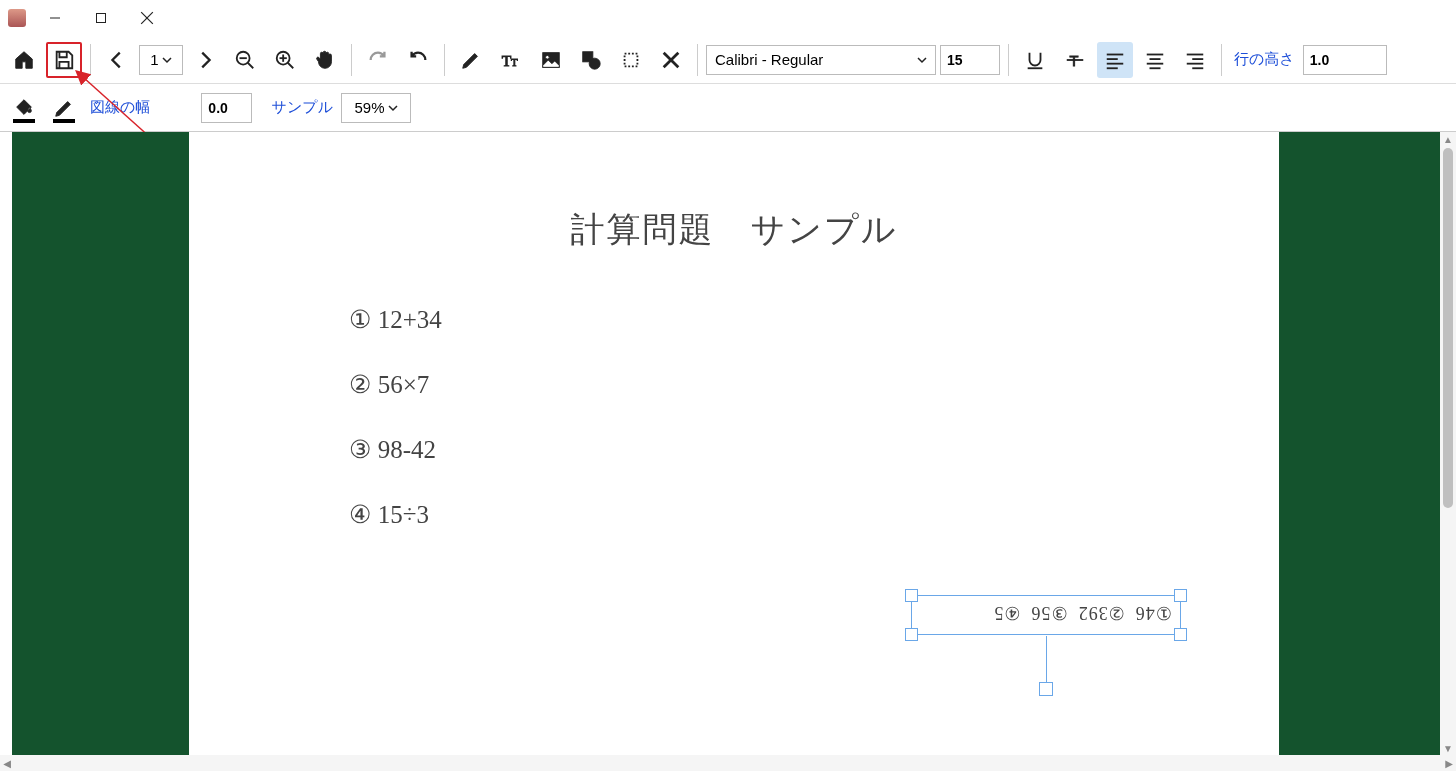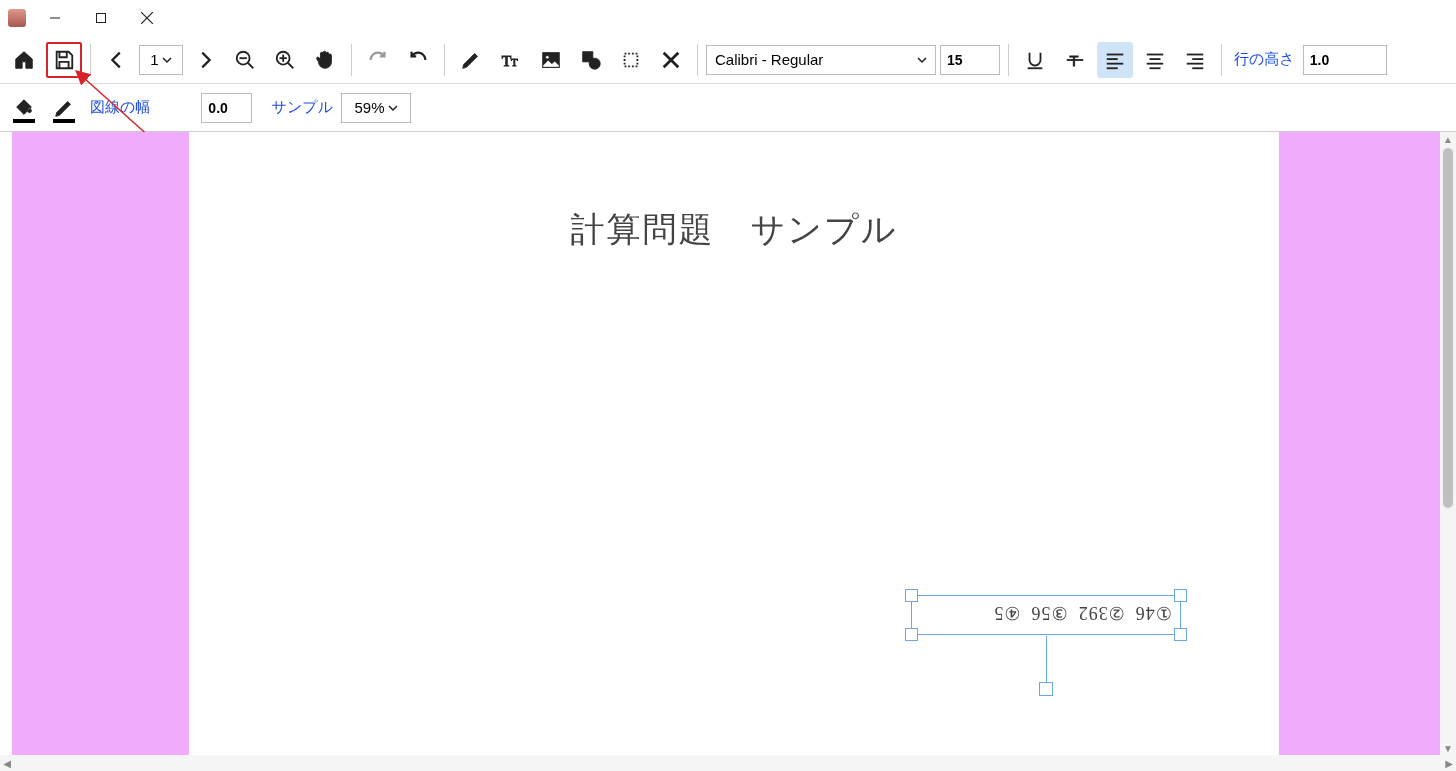--- a/index.html
+++ b/index.html
@@ -28,21 +28,21 @@
 .fontsize-input{ width:60px; font-size:15px;}
 .label{ font-size:15px; color:#1d4ed8; padding:0 4px;}
 .line-width-input{ width:51px; font-size:15px; padding:0 6px;margin-left:43px;}
 .opacity-select{ width:70px; height:30px; border:1px solid #bbb; display:flex; align-items:center; justify-content:center; gap:3px; font-size:15px; cursor:pointer;}
 .lineheight-input{ width:84px; font-size:15px;}
 .fill-tool{ position:relative; }
 .fill-tool .underline-bar{ position:absolute; bottom:2px; left:6px; right:6px; height:4px; background:#000;}
 .chev{ width:10px; height:10px; }
 
 
-.canvas-wrap{ position:relative; background:#f0abfc; height:calc(771px - 36px - 48px - 48px - 16px); display:flex; justify-content:center; overflow:hidden;margin-left:12px;}
+.canvas-wrap{ position:relative; background:#14532d; height:calc(771px - 36px - 48px - 48px - 16px); display:flex; justify-content:center; overflow:hidden;margin-left:12px;}
 .page{ background:#fff; width:1090px; height:100%; position:relative; font-family: "Yu Mincho","MS Mincho",serif; color:#444;}
 .doc-title{ position:absolute; top:75px; left:0; right:0; text-align:center; font-size:34px; letter-spacing:2px;}
 .problems{ position:absolute; top:175px; left:160px; font-size:25px; line-height:1;}
 .problems div{ margin-bottom:40px; font-family:"Yu Mincho",serif;}
 
 
 .selbox{ position:absolute; left:722px; top:463px; width:270px; height:40px; border:1px solid #6aa7e8;}
 .selbox .handle{ position:absolute; width:13px; height:13px; background:#fff; border:1px solid #6aa7e8;}
 .h-tl{top:-7px;left:-7px;} .h-tr{top:-7px;right:-7px;} .h-bl{bottom:-7px;left:-7px;} .h-br{bottom:-7px;right:-7px;}
 .rot-line{position:absolute; left:50%; top:40px; width:1px; height:48px; background:#6aa7e8;}
@@ -259,20 +259,26 @@
       <marker id="ah" markerWidth="10" markerHeight="10" refX="2" refY="5" orient="auto">
         <path d="M0 0 L10 5 L0 10 z" fill="#d8232a"></path>
       </marker>
     </defs>
   <line x1="150" y1="155" x2="24" y2="42" stroke="#d8232a" stroke-width="1.5" marker-end="url(#ah)"></line>
 </svg>
 
 <div class="canvas-wrap">
   <div class="page">
     <div class="doc-title">計算問題　サンプル</div>
+    <div class="problems">
+      <div>① 12+34</div>
+      <div>② 56×7</div>
+      <div>③ 98-42</div>
+      <div>④ 15÷3</div>
+    </div>
     <div class="selbox">
       <div class="rotcontent">
         <span>①46</span>
         <span>②392</span>
         <span>③56</span>
         <span>④5</span>
       </div>
       <div class="handle h-tl"></div>
       <div class="handle h-tr"></div>
       <div class="handle h-bl"></div>

